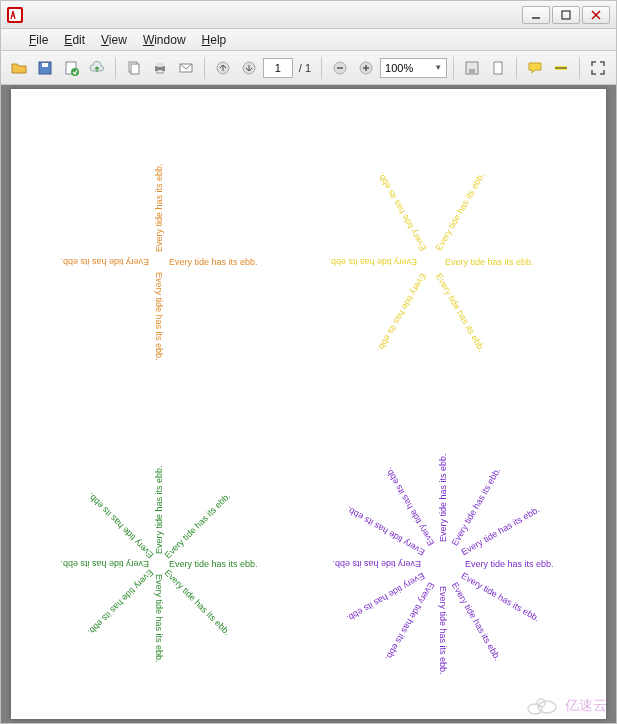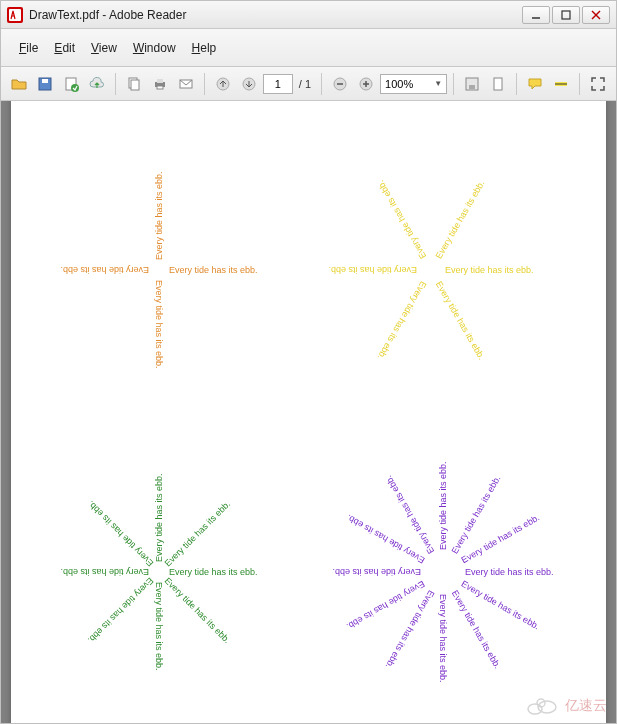--- a/index.html
+++ b/index.html
@@ -11,21 +11,21 @@
 
 .titlebar { height: 28px; background: linear-gradient(to bottom,#f7f7f7,#e6e6e6); border-bottom: 1px solid #c8c8c8; display: flex; align-items: center; padding: 0 6px; }
 .titlebar .appicon { width: 16px; height: 16px; margin-right: 6px; }
 .titlebar .title { font-size: 12px; color: #222; white-space: nowrap; }
 .titlebar .spacer { flex: 1; }
 .titlebar .winbtns { display: flex; gap: 2px; }
 .titlebar .winbtn { width: 28px; height: 18px; border: 1px solid #b5b5b5; background: linear-gradient(to bottom,#fdfdfd,#e8e8e8); border-radius: 2px; display: flex; align-items: center; justify-content: center; cursor: pointer; }
 .titlebar .winbtn svg { width: 10px; height: 10px; }
 
 
-.menubar { height: 38px; background: linear-gradient(to bottom,#f7f7f7,#ececec); border-bottom: 1px solid #c8c8c8; display: flex; align-items: center; padding-left: 10px; font-size: 12px; }
+.menubar { height: 22px; background: linear-gradient(to bottom,#f7f7f7,#ececec); border-bottom: 1px solid #c8c8c8; display: flex; align-items: center; padding-left: 20px; font-size: 12px; }
 .menubar .menuitem { padding: 2px 8px; color: #222; cursor: pointer; }
 .menubar .menuitem u { text-decoration: underline; }
 
 
 .toolbar { height: 34px; background: linear-gradient(to bottom,#f6f6f6,#e9e9e9); border-bottom: 1px solid #c8c8c8; display: flex; align-items: center; padding: 0 6px; gap: 2px; }
 .toolbar .tbtn { width: 24px; height: 24px; display: flex; align-items: center; justify-content: center; border-radius: 3px; cursor: pointer; }
 .toolbar .sep { width: 1px; height: 22px; background: #c8c8c8; margin: 0 4px; }
 .toolbar .pagebox { width: 30px; height: 20px; border: 1px solid #b0b0b0; background: #fff; font-size: 11px; text-align: center; line-height: 18px; }
 .toolbar .pagetotal { font-size: 11px; color: #333; padding: 0 4px; }
 .toolbar .zoomsel { height: 20px; border: 1px solid #b0b0b0; background: #fff; display: flex; align-items: center; padding: 0 4px; font-size: 11px; gap: 21px; cursor: pointer; }
@@ -39,35 +39,34 @@
 .burst { position: absolute; width: 0; height: 0; }
 .burst .ray { position: absolute; left: 0; top: 0; font-size: 9px; white-space: nowrap; transform-origin: 0 50%; }
 .burst.orange .ray { color: #e08a2c; }
 .burst.yellow .ray { color: #e6d02e; }
 .burst.green  .ray { color: #2e8b2e; }
 .burst.purple .ray { color: #7a2eca; }
 
 
 .watermark { position: absolute; right: 10px; bottom: 8px; display: flex; align-items: center; gap: 4px; opacity: 0.35; pointer-events: none; }
 .watermark svg { width: 36px; height: 20px; }
-.watermark span { font-size: 14px; color: #b91c1c; font-family: sans-serif; }
+.watermark span { font-size: 14px; color: #a21caf; font-family: sans-serif; }
 
 </style>
 </head>
 <body>
 
 <div class="app">
 
   <div class="titlebar">
     <svg class="appicon" viewBox="0 0 16 16">
       <rect x="0" y="0" width="16" height="16" fill="#c00" rx="2"></rect>
       <rect x="2" y="2" width="12" height="12" fill="#fff" rx="1"></rect>
       <path d="M4 12 L6 4 L8 12 M5 9 L7 9" stroke="#c00" stroke-width="1.2" fill="none"></path>
     </svg>
-    <span class="title">DrawText.pdf - Adobe Reader</span>
     <div class="spacer"></div>
     <div class="winbtns">
       <div class="winbtn">
         <svg viewBox="0 0 10 10">
             <line x1="1" y1="8" x2="9" y2="8" stroke="#333" stroke-width="1.5"></line>
           </svg>
       </div>
       <div class="winbtn">
         <svg viewBox="0 0 10 10">
             <rect x="1" y="1" width="8" height="8" fill="none" stroke="#333" stroke-width="1.2"></rect>

